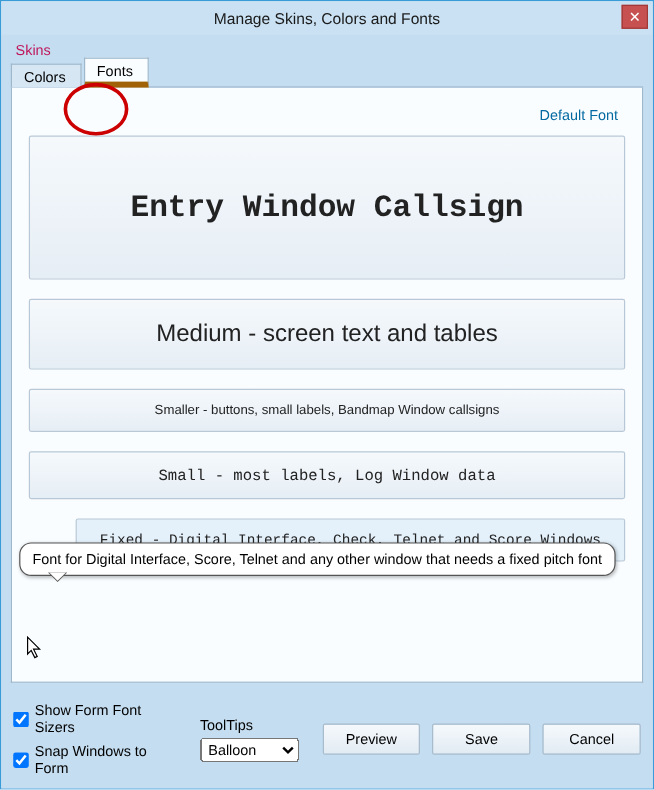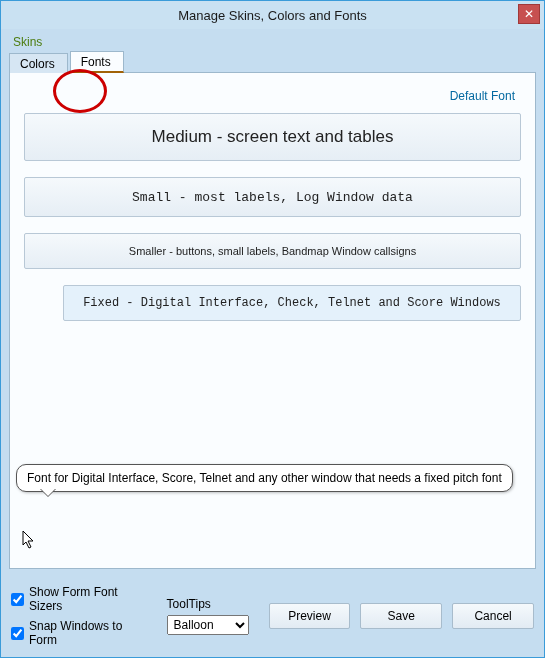--- a/index.html
+++ b/index.html
@@ -46,21 +46,21 @@
 .client {
   flex: 1;
   background: #c5ddf0;
   padding: 4px 8px 8px 8px;
   display: flex;
   flex-direction: column;
   position: relative;
 }
 .skins-label {
   font-size: 12px;
-  color: #4d7c0f;
+  color: #be185d;
   margin: 2px 0 2px 4px;
 }
 .tabstrip {
   display: flex;
   align-items: flex-end;
   height: 22px;
   border-bottom: 1px solid #9db8cc;
   position: relative;
   z-index: 2;
 }
@@ -70,21 +70,21 @@
   border: 1px solid #9db8cc;
   border-bottom: none;
   margin-right: 2px;
   font-size: 12px;
   cursor: pointer;
   position: relative;
   top: 1px;
 }
 .tab.active {
   background: #fafdff;
-  border-bottom: 2px solid #a16207;
+  border-bottom: 5px solid #a16207;
 }
 .annotation-circle {
   position: absolute;
   left: 52px;
   top: 40px;
   width: 54px;
   height: 44px;
   border: 3px solid #cc0000;
   border-radius: 50%;
   pointer-events: none;
@@ -118,22 +118,22 @@
   cursor: pointer;
   color: #222;
 }
 .font-btn.callsign {
   height: 120px;
   font-family: "Courier New", monospace;
   font-size: 26px;
   font-weight: bold;
 }
 .font-btn.medium {
-  height: 48px;
-  font-size: 17px;
+  height: 59px;
+  font-size: 20px;
 }
 .font-btn.small {
   height: 40px;
   font-family: "Courier New", monospace;
   font-size: 13px;
 }
 .font-btn.smaller {
   height: 36px;
   font-size: 11px;
 }
@@ -142,21 +142,21 @@
   font-family: "Courier New", monospace;
   font-size: 12px;
   padding: 6px 10px;
   background: #e4f1fb;
   line-height: 1.5;
   margin-left: 39px;
 }
 .tooltip-balloon {
   position: absolute;
   left: 6px;
-  bottom: 76px;
+  bottom: 88px;
   background: #fff;
   border: 1px solid #555;
   border-radius: 10px;
   padding: 6px 10px;
   font-size: 12px;
   box-shadow: 1px 1px 3px rgba(0,0,0,0.25);
   z-index: 20;
   white-space: nowrap;
 }
 .tooltip-balloon::after {
@@ -243,23 +243,24 @@
       <div class="tab">Colors</div>
       <div class="tab active">Fonts</div>
     </div>
 
     <div class="annotation-circle"></div>
 
     <div class="tabpanel">
 
       <div class="default-label">Default Font</div>
 
+      <div class="font-btn callsign">Entry Window Callsign</div>
       <div class="font-btn medium">Medium - screen text and tables</div>
+      <div class="font-btn smaller">Smaller - buttons, small labels, Bandmap Window callsigns</div>
       <div class="font-btn small">Small - most labels, Log Window data</div>
-      <div class="font-btn smaller">Smaller - buttons, small labels, Bandmap Window callsigns</div>
 
       <div class="tooltip-balloon">Font for Digital Interface, Score, Telnet and any other window that needs a fixed pitch font</div>
 
       <div class="font-btn fixed">Fixed - Digital Interface, Check, Telnet and Score Windows</div>
 
       <svg class="cursor-arrow" width="16" height="20" viewBox="0 0 16 20">
         <path d="M1 1 L1 15 L4 12 L7 18 L9 17 L6 11 L11 11 Z" fill="#fff" stroke="#000" stroke-width="1"></path>
       </svg>
 
     </div>

